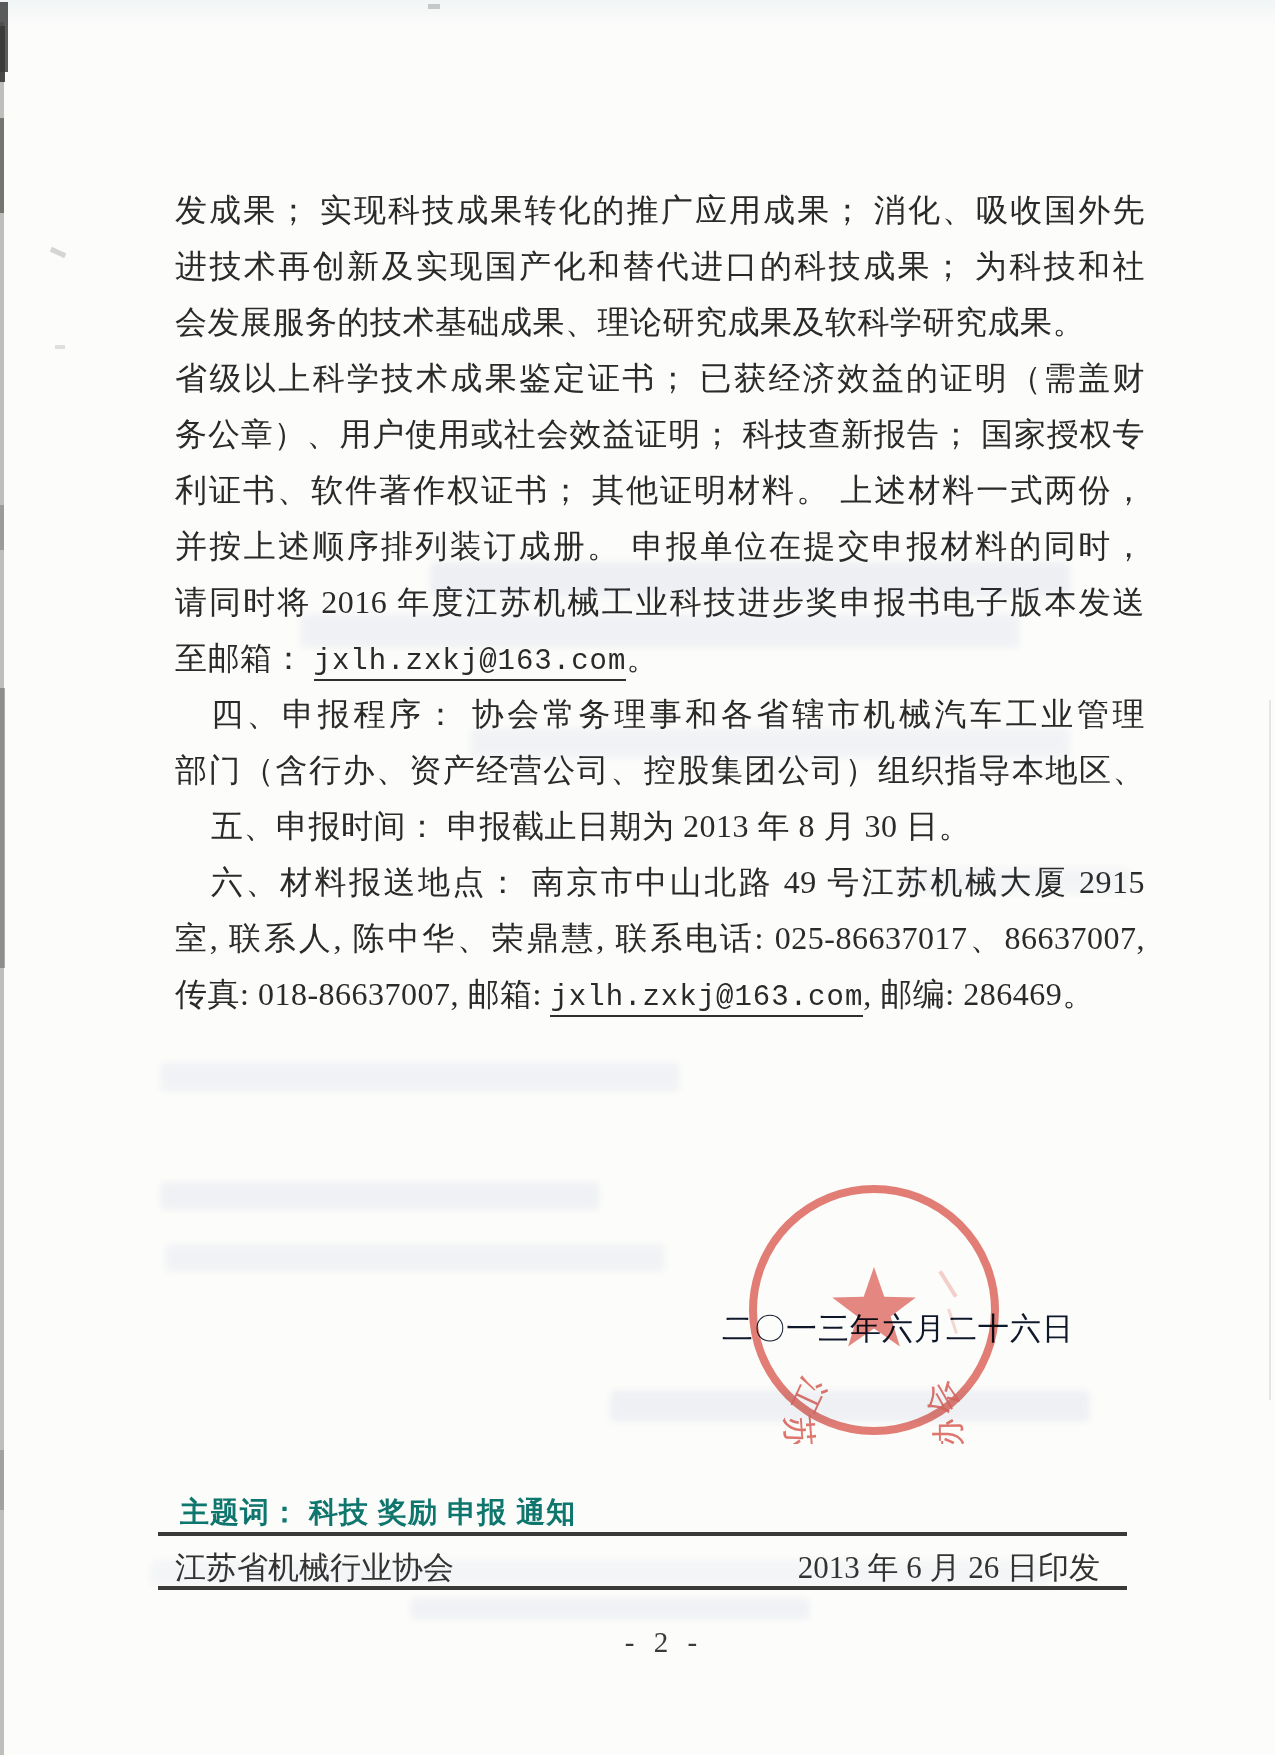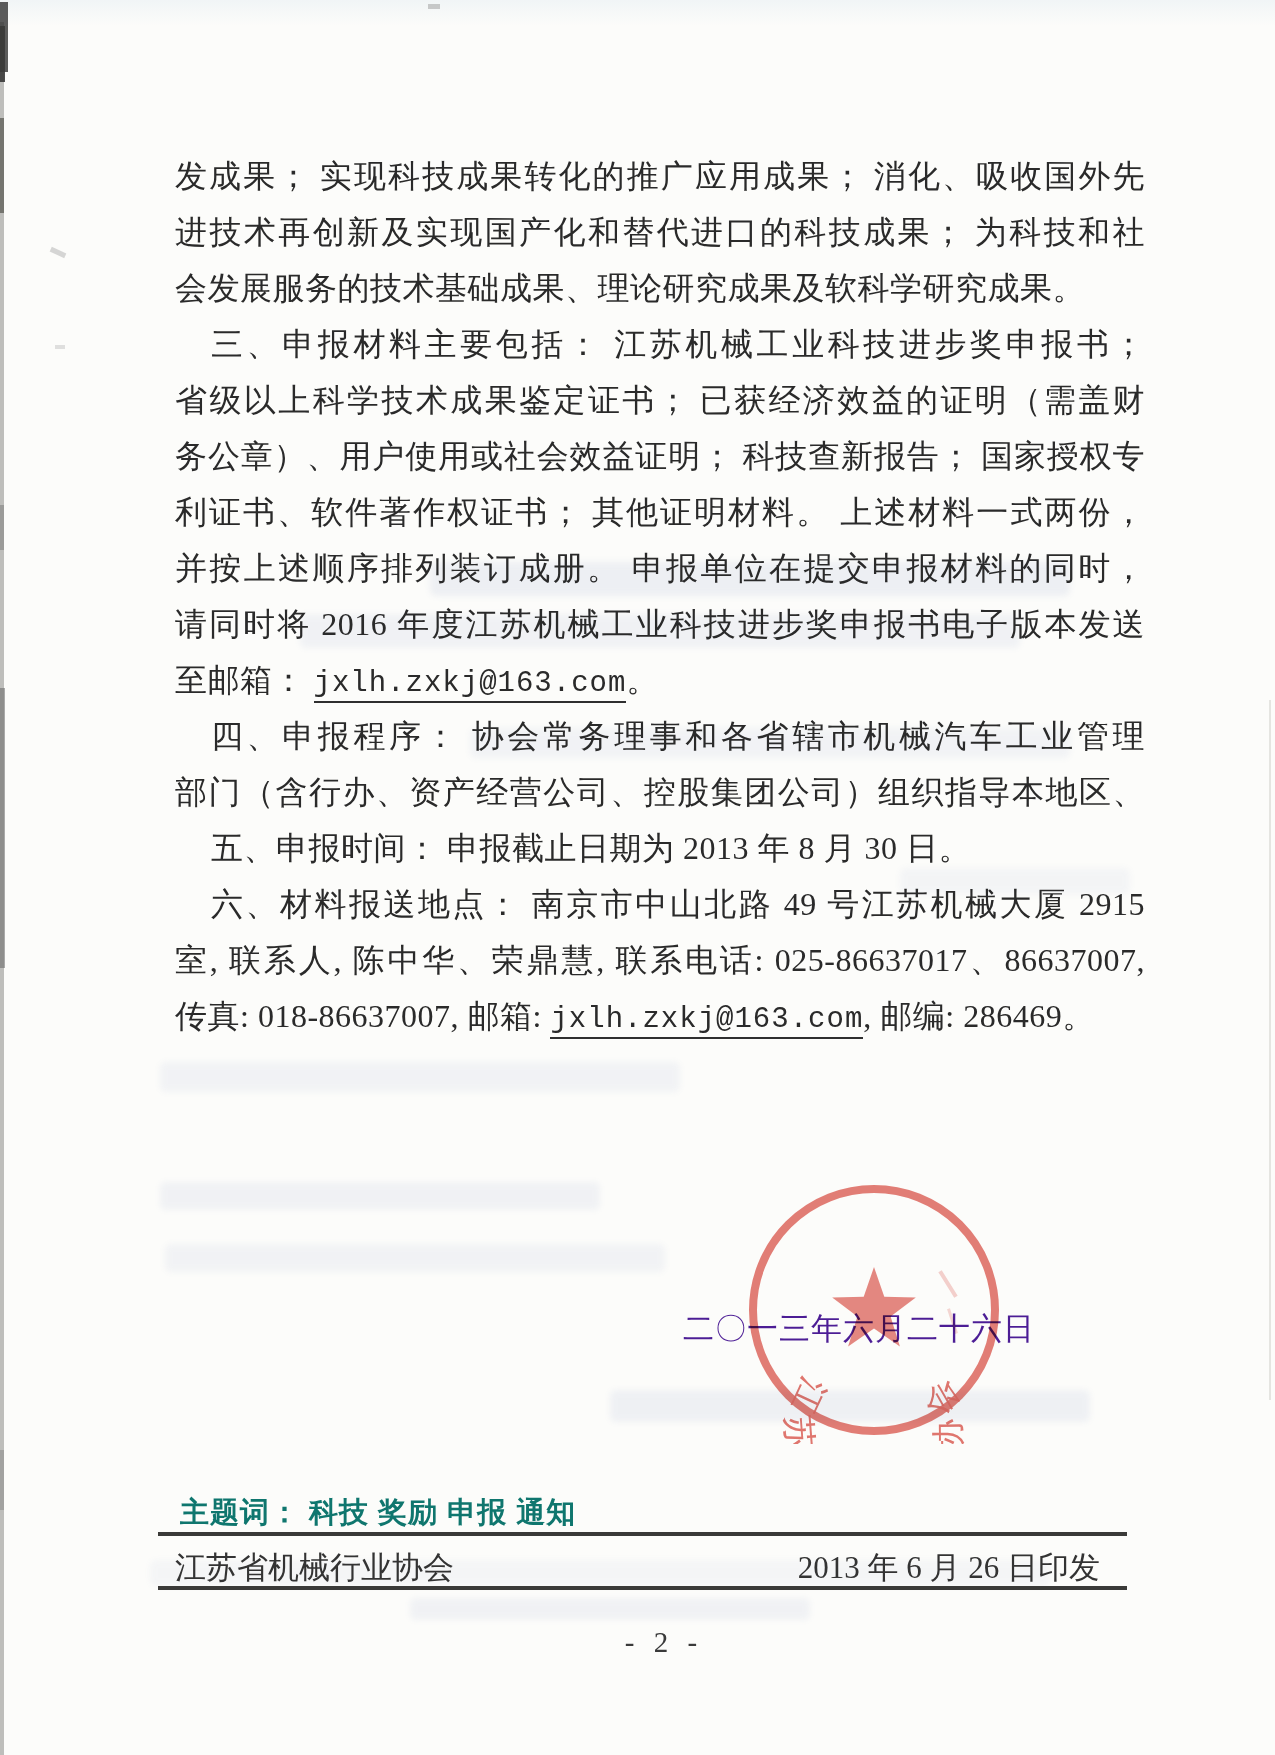--- a/index.html
+++ b/index.html
@@ -7,29 +7,29 @@
     position:relative;
     width:1275px;height:1755px;
     background:#fcfcfa;
     overflow:hidden;
     font-family:"Liberation Serif","DejaVu Serif",serif;
     color:#2a2a2a;
   }
   .top-band{position:absolute;left:0;top:0;width:1275px;height:26px;
     background:linear-gradient(#eef3f5,#fcfcfa);opacity:.8;}
   
-  .doc-body{position:absolute;left:175px;top:148px;width:970px;}
+  .doc-body{position:absolute;left:175px;top:182px;width:970px;}
   .line{height:56px;line-height:56px;font-size:32px;white-space:nowrap;letter-spacing:.5px;}
   .line.j{white-space:normal;text-align:justify;text-align-last:justify;}
   .line.ind{text-indent:36px;}
   .u{border-bottom:2.5px solid #2f2f2f;padding-bottom:1px;}
   .m{font-family:"Liberation Mono","DejaVu Sans Mono",monospace;font-size:29px;letter-spacing:1px;}
   
-  .date-line{position:absolute;left:683px;top:1308px;width:360px;height:40px;
-    font-size:31px;letter-spacing:1px;color:#4c1d95;white-space:nowrap;}
+  .date-line{position:absolute;left:714px;top:1308px;width:360px;height:40px;
+    font-size:31px;letter-spacing:1px;color:#0f172a;white-space:nowrap;text-align:right;}
   
   .stamp{position:absolute;left:737px;top:1170px;width:274px;height:274px;
     opacity:.82;mix-blend-mode:multiply;}
   
   .kw-line{position:absolute;left:180px;top:1493px;width:900px;height:38px;
     font-family:"Liberation Sans","DejaVu Sans",sans-serif;font-weight:bold;
     font-size:29px;letter-spacing:1px;color:#0f766e;white-space:nowrap;}
   .rule{position:absolute;left:158px;width:969px;height:4px;background:#3a3a38;}
   .rule1{top:1532px;}
   .rule2{top:1586px;}
@@ -68,21 +68,20 @@
   <div class="art" style="left:0;top:1450px;width:4px;height:60px;background:#777;opacity:.4;"></div>
   <div class="art" style="left:50px;top:250px;width:16px;height:5px;background:#bbb;opacity:.6;transform:rotate(25deg);"></div>
   <div class="art" style="left:55px;top:345px;width:10px;height:4px;background:#ccc;opacity:.6;"></div>
   <div class="art" style="left:428px;top:4px;width:12px;height:5px;background:#999;opacity:.5;"></div>
   <div class="art" style="left:1269px;top:700px;width:2px;height:700px;background:#e2e2de;opacity:.9;"></div>
 
   <div class="doc-body" id="doc-body">
       <div class="line j"><span>发成果； 实现科技成果转化的推广应用成果； 消化、吸收国外先</span></div>
       <div class="line j"><span>进技术再创新及实现国产化和替代进口的科技成果； 为科技和社</span></div>
       <div class="line"><span>会发展服务的技术基础成果、理论研究成果及软科学研究成果。</span></div>
-      <div class="line j ind"><span>三、申报材料主要包括： 江苏机械工业科技进步奖申报书；</span></div>
       <div class="line j"><span>省级以上科学技术成果鉴定证书； 已获经济效益的证明（需盖财</span></div>
       <div class="line j"><span>务公章）、用户使用或社会效益证明； 科技查新报告； 国家授权专</span></div>
       <div class="line j"><span>利证书、软件著作权证书； 其他证明材料。 上述材料一式两份，</span></div>
       <div class="line j"><span>并按上述顺序排列装订成册。 申报单位在提交申报材料的同时，</span></div>
       <div class="line j"><span>请同时将 2016 年度江苏机械工业科技进步奖申报书电子版本发送</span></div>
       <div class="line"><span>至邮箱： </span><span class="u m">jxlh.zxkj@163.com</span><span>。</span></div>
       <div class="line j ind"><span>四、申报程序： 协会常务理事和各省辖市机械汽车工业管理</span></div>
       <div class="line j"><span>部门（含行办、资产经营公司、控股集团公司）组织指导本地区、</span></div>
       <div class="line ind"><span>五、申报时间： 申报截止日期为 2013 年 8 月 30 日。</span></div>
       <div class="line j ind"><span>六、材料报送地点： 南京市中山北路 49 号江苏机械大厦 2915</span></div>

